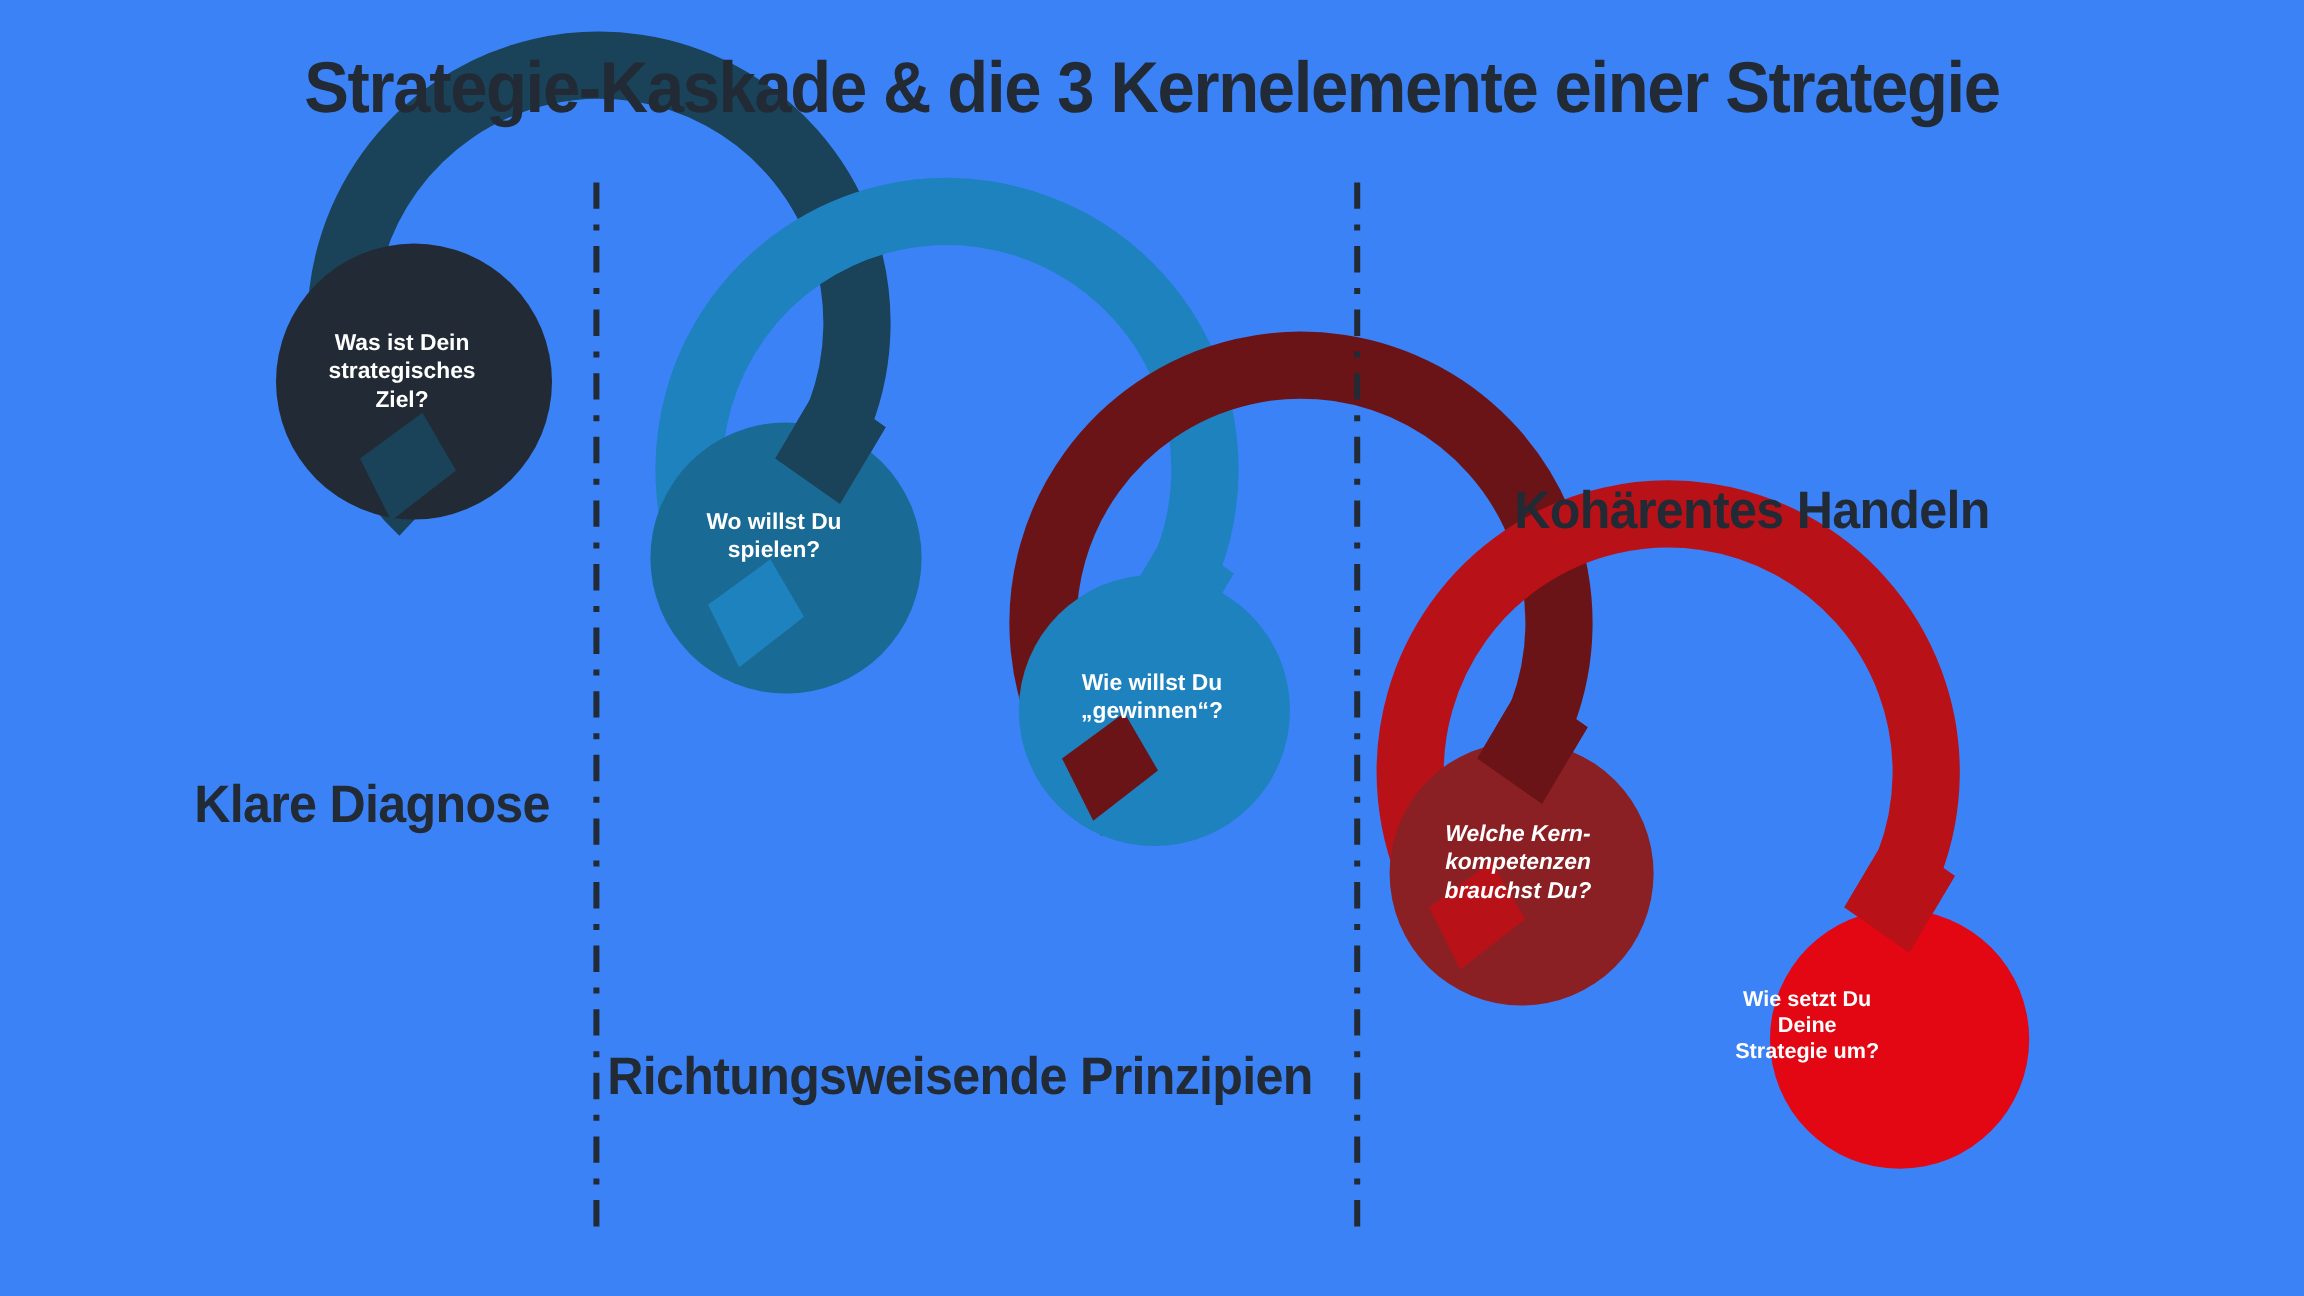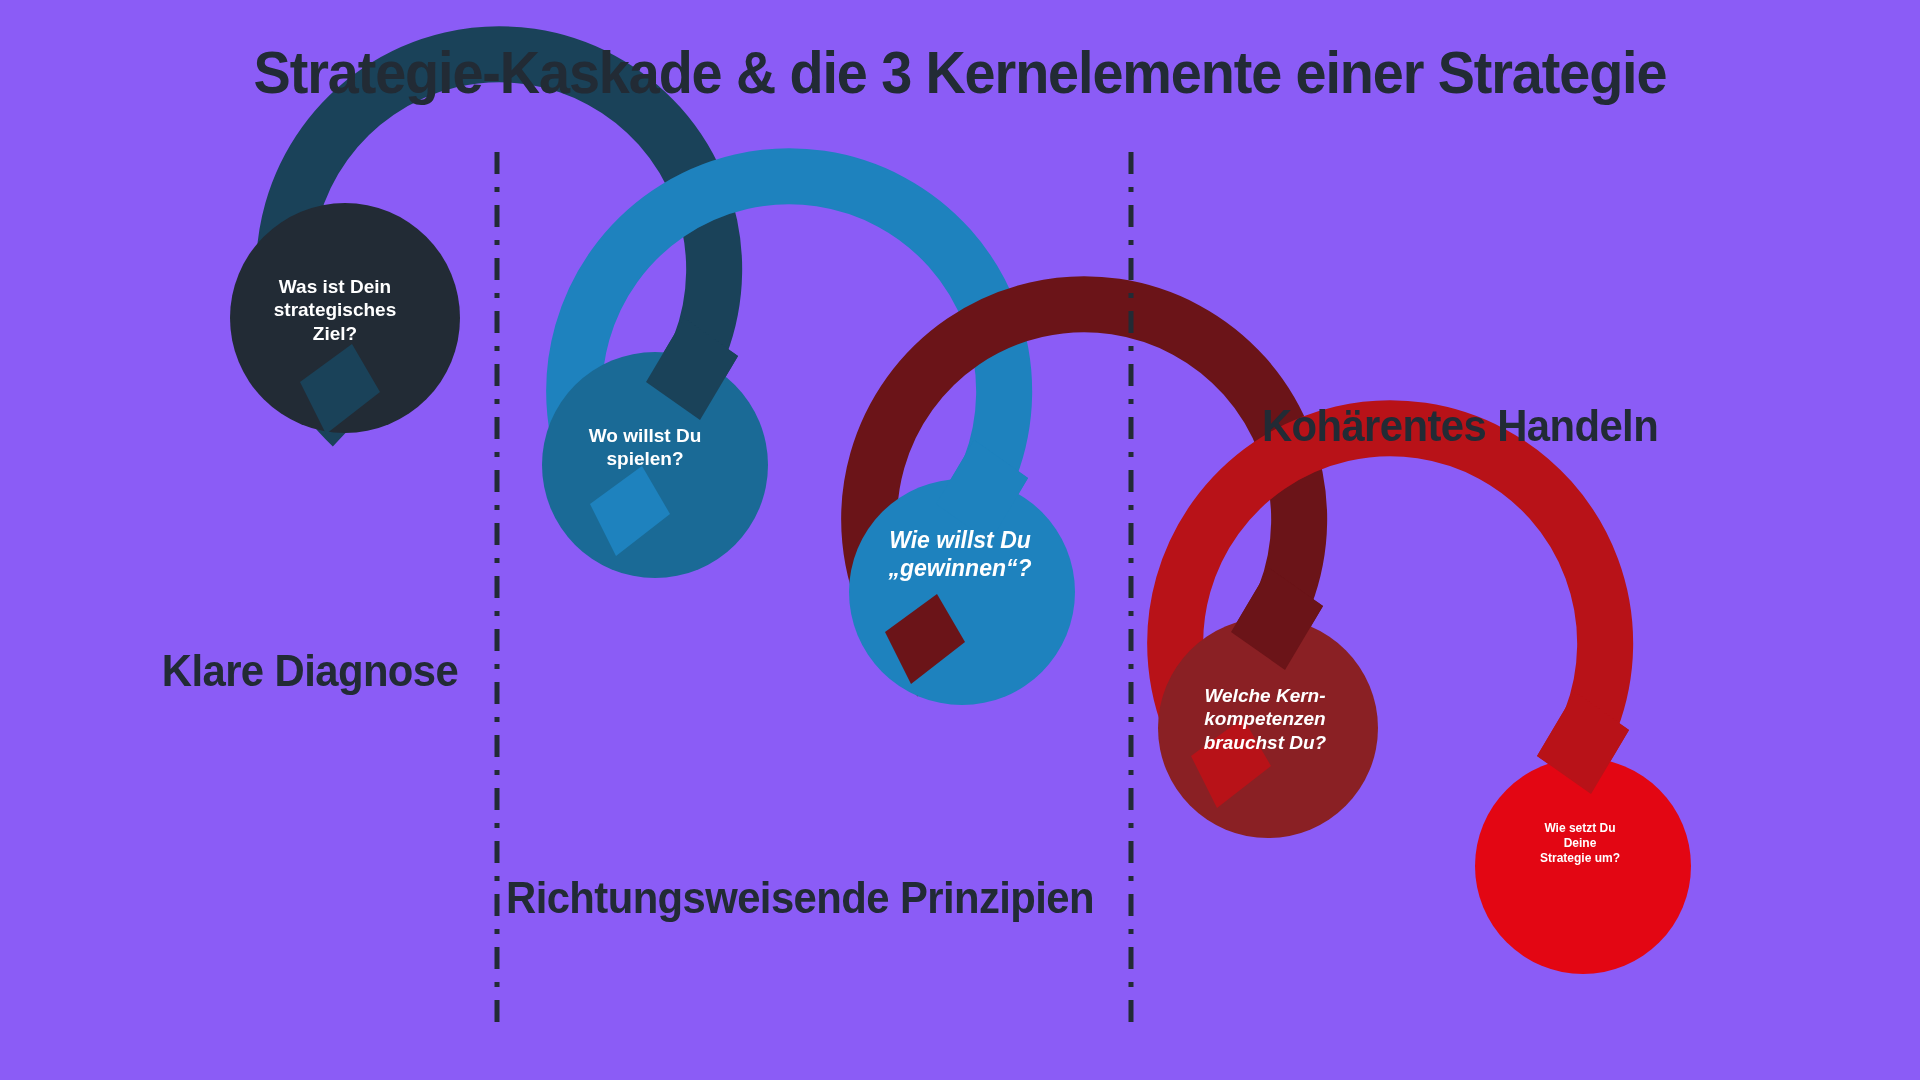--- a/index.html
+++ b/index.html
@@ -10,21 +10,21 @@
   body {
     width: 1920px;
     height: 1080px;
     overflow: hidden;
     font-family: "Liberation Sans", sans-serif;
   }
   #canvas {
     position: relative;
     width: 1920px;
     height: 1080px;
-    background: #8b5cf6;
+    background: #3b82f6;
   }
   #diagram-svg {
     position: absolute;
     inset: 0;
     width: 1920px;
     height: 1080px;
     display: block;
   }
 
   
@@ -66,23 +66,23 @@
     color: #ffffff;
     font-family: "Liberation Sans", sans-serif;
     font-weight: bold;
     text-align: center;
     line-height: 1.23;
     pointer-events: none;
     white-space: pre-line;
   }
   .n1 { left: 220px;  top: 275px;  width: 230px; font-size: 19px; }
   .n2 { left: 530px;  top: 424px;  width: 230px; font-size: 19px; }
-  .n3 { left: 835px;  top: 526px;  width: 250px; font-size: 23px; font-style: italic; }
+  .n3 { left: 835px;  top: 558px;  width: 250px; font-size: 19px; }
   .n4 { left: 1140px; top: 684px;  width: 250px; font-size: 19px; font-style: italic; }
-  .n5 { left: 1465px; top: 821px;  width: 230px; font-size: 12px; }
+  .n5 { left: 1391px; top: 821px;  width: 230px; font-size: 18px; }
 </style>
 </head>
 <body>
 
 <div id="canvas">
 
   <svg id="diagram-svg" viewBox="0 0 1920 1080">
     <defs>
 
       <g id="ring-shape">

